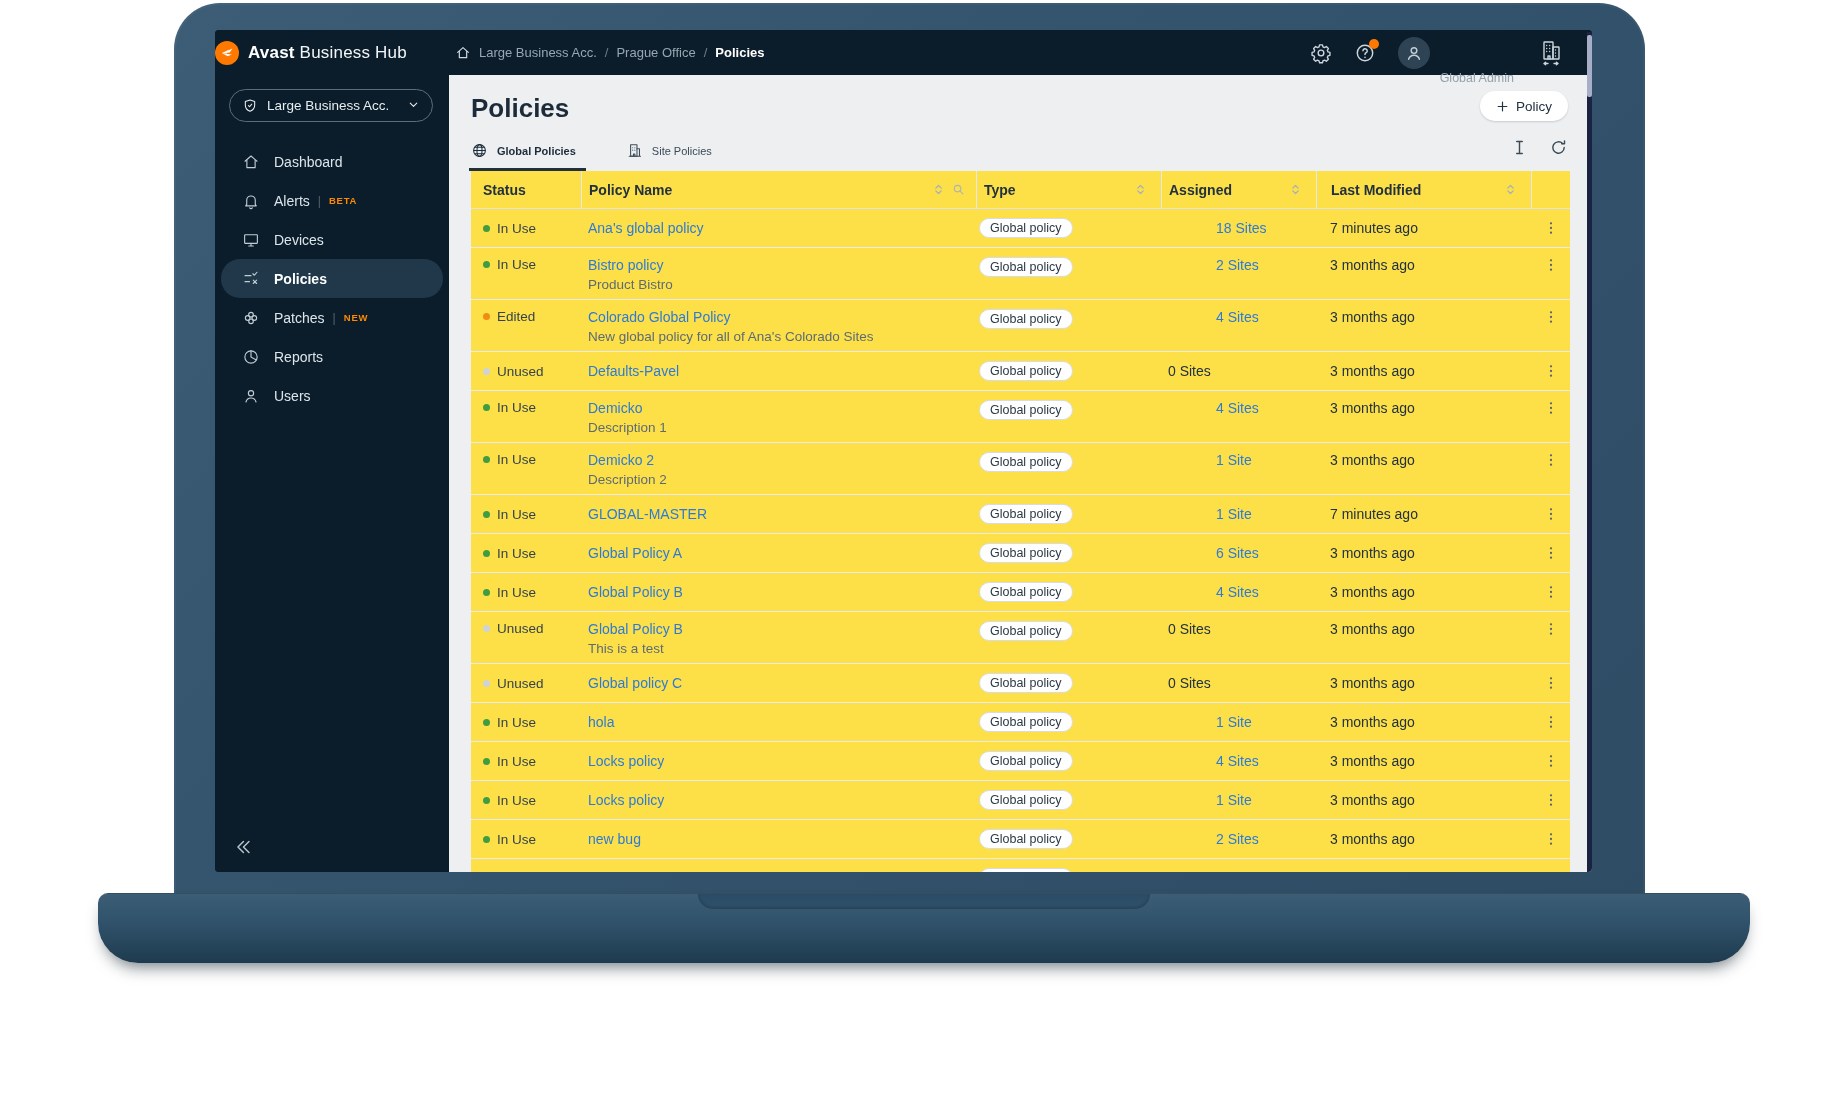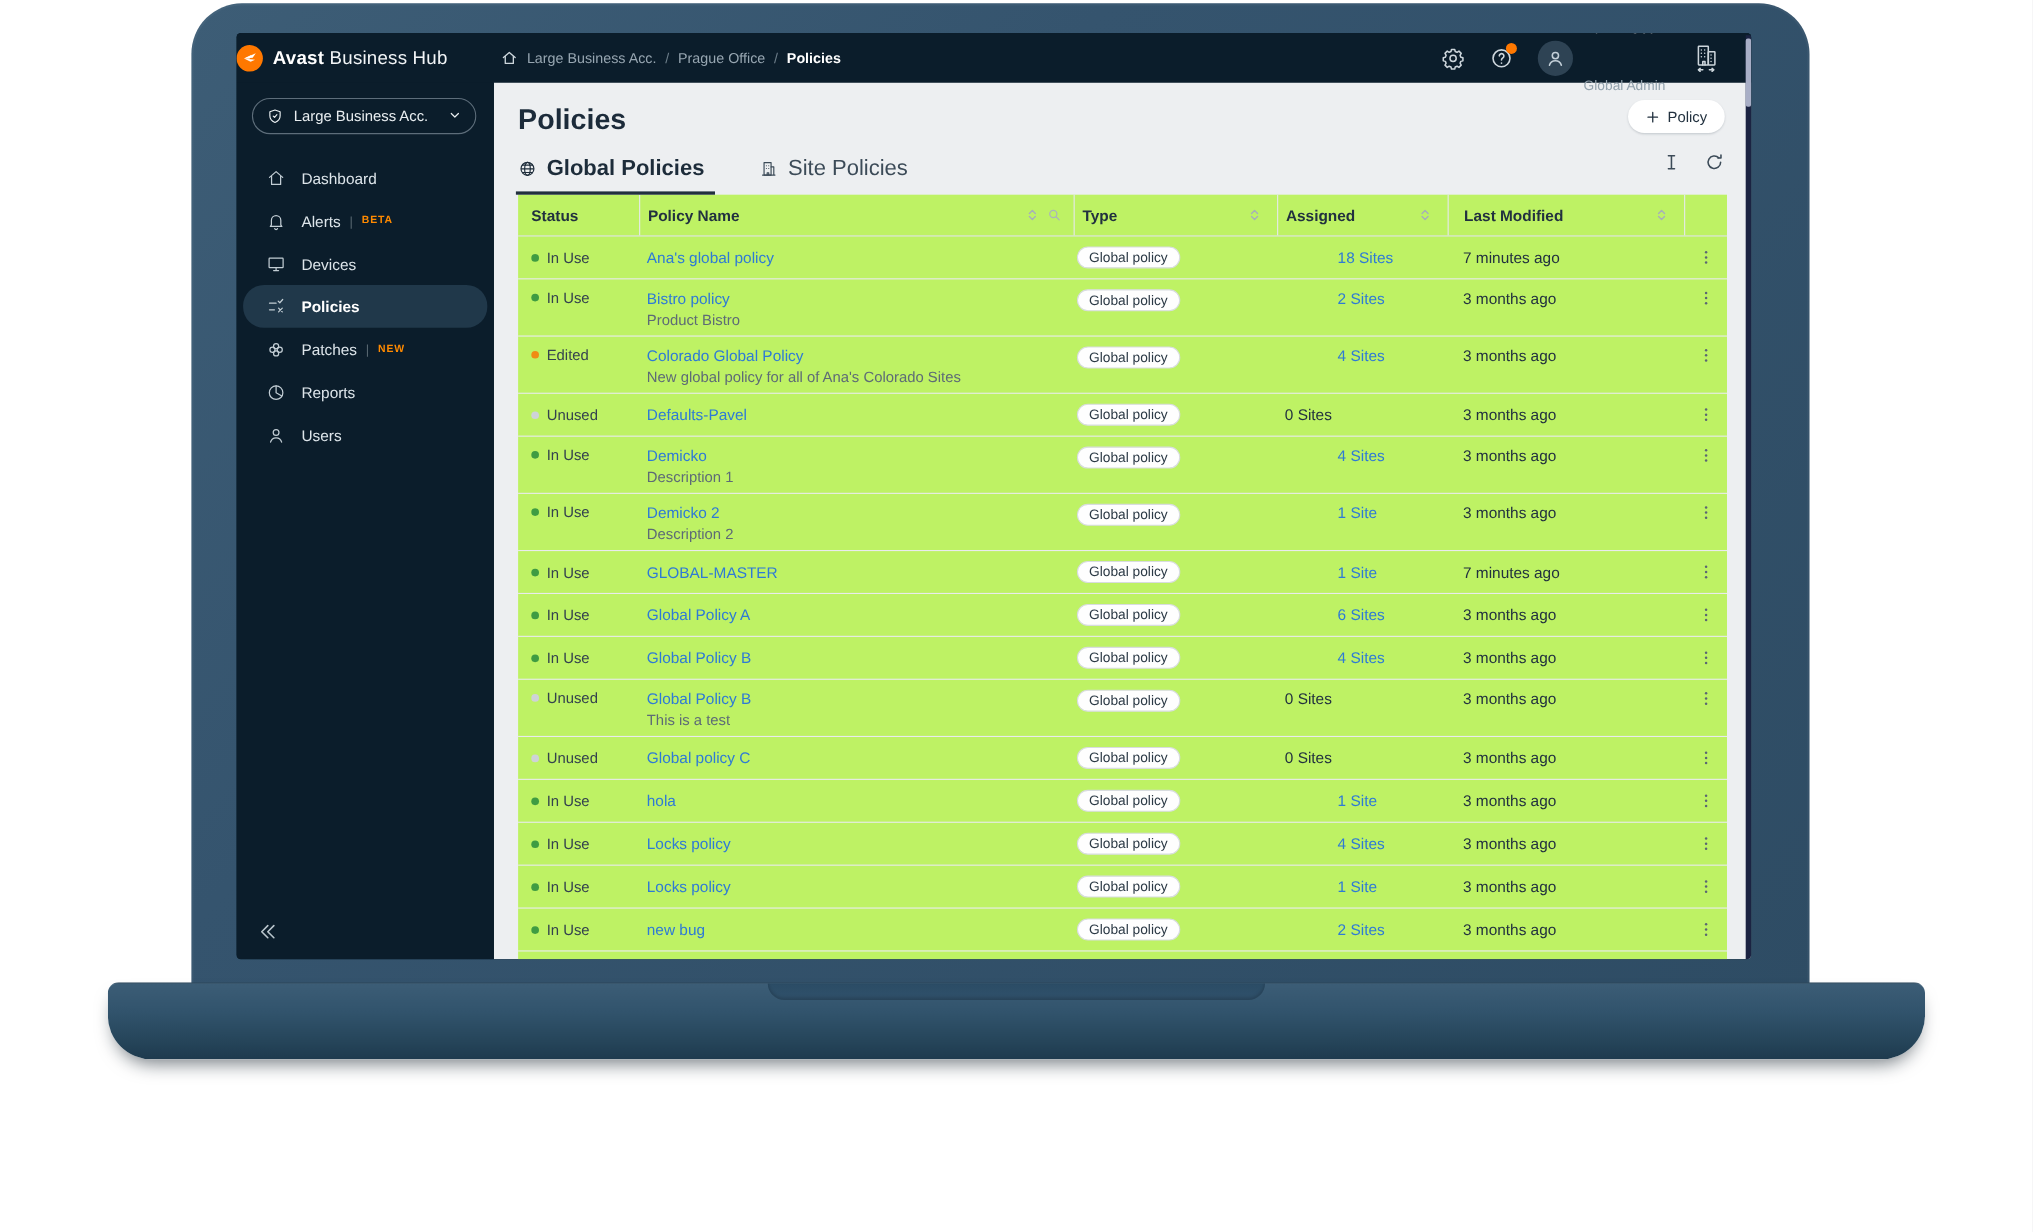--- a/index.html
+++ b/index.html
@@ -70,30 +70,30 @@
   
   .main { position:absolute; left:234px; top:45px; right:0; bottom:0; background:#edeff1; overflow:hidden; }
   .page-head { position:relative; padding:18px 22px 0 22px; }
   .page-title { font-size:26px; font-weight:bold; color:#1c2b3a; }
   .add-btn { position:absolute; right:24px; top:16px; height:30px; background:#ffffff; border:none; border-radius:15px;
     padding:0 16px; display:flex; align-items:center; gap:7px; font-size:13.5px; color:#22313f;
     box-shadow:0 1px 2px rgba(30,45,60,0.18); cursor:pointer; font-family:inherit; }
   .add-btn svg { width:13px; height:13px; }
 
   .tabs-row { position:relative; margin:18px 22px 0 22px; display:flex; gap:50px; }
-  .tab { display:flex; align-items:center; gap:9px; font-size:20px; color:#3c4b58; padding-bottom:12px; cursor:pointer; position:relative; }
+  .tab { display:flex; align-items:center; gap:9px; font-size:11px; color:#3c4b58; padding-bottom:12px; cursor:pointer; position:relative; }
   .tab svg { width:17px; height:17px; }
   .tab.active { color:#1d2c3a; font-weight:bold; }
   .tab.active::after { content:""; position:absolute; left:-2px; right:-10px; bottom:0; height:3px; background:#22303e; }
   .tools { position:absolute; right:2px; top:-4px; display:flex; gap:20px; color:#3c4b58; }
   .tool-icon { width:19px; height:19px; cursor:pointer; }
   .tool-icon svg { width:19px; height:19px; }
 
   
-  .table { margin:0 22px; background:#bef264; }
+  .table { margin:0 22px; background:#fde047; }
   .thead, .trow { display:grid; grid-template-columns:110px 395px 185px 155px 215px 39px; }
   .thead { height:38px; align-items:center; border-bottom:1px solid #dfe3e6; font-size:14px; font-weight:bold; color:#22313f; }
   .th { height:100%; display:flex; align-items:center; }
   .th.c1 { padding-left:12px; }
   .th.c2 { border-left:1px solid #e6e9eb; padding-left:7px; }
   .th.c3, .th.c4, .th.c5 { border-left:1px solid #e6e9eb; padding-left:7px; }
   .th.c5 { padding-left:14px; }
   .th.c6 { border-left:1px solid #e6e9eb; }
   .th-spacer { flex:1; }
   .sort-icon { width:13px; height:13px; color:#a6b0b8; cursor:pointer; flex:0 0 auto; }

